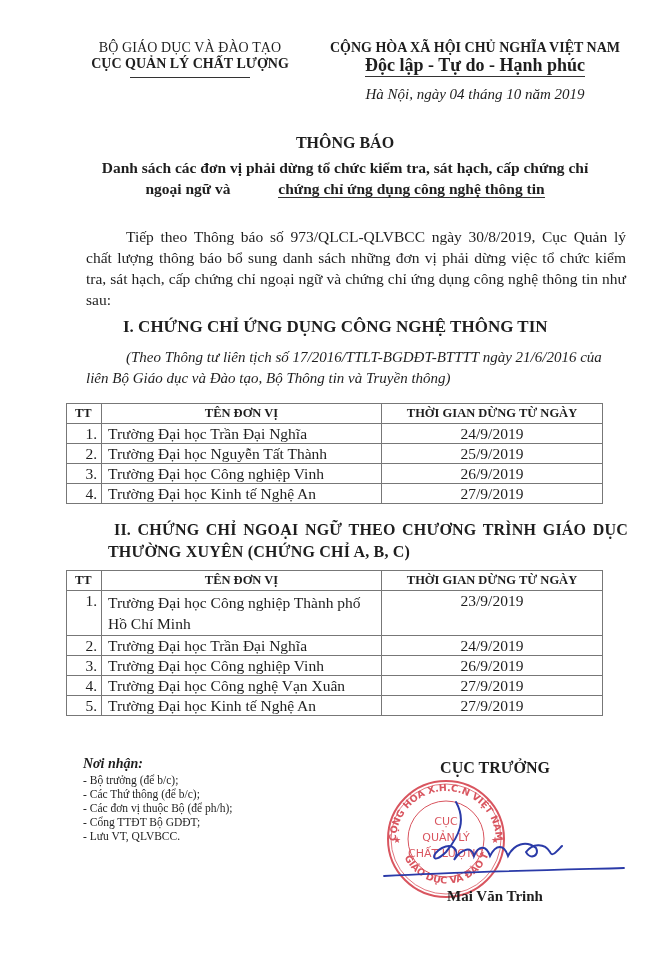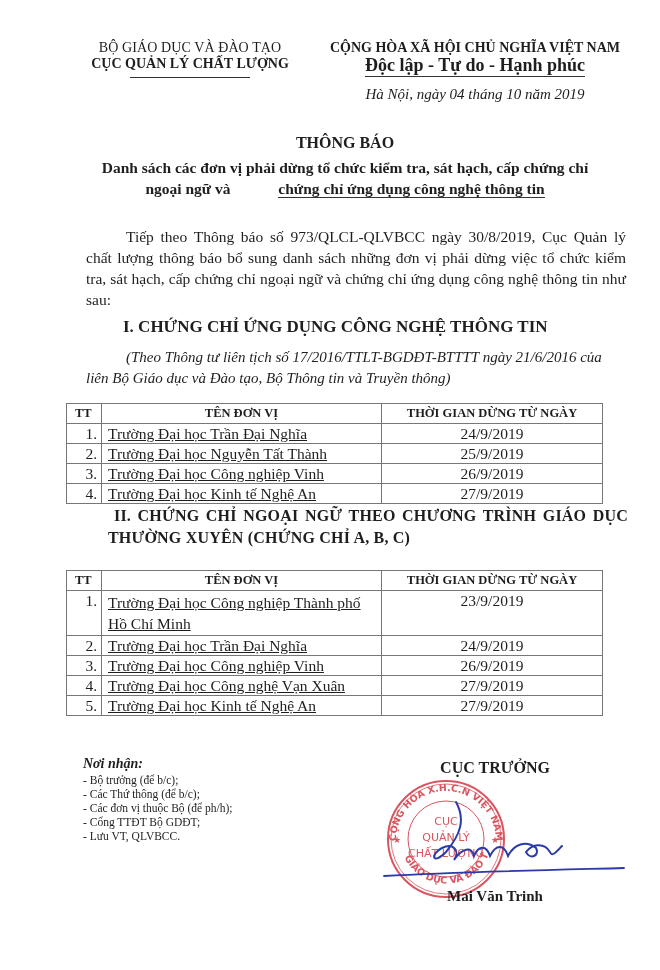--- a/index.html
+++ b/index.html
@@ -23,26 +23,26 @@
   .subtitle .ul { border-bottom: 1px solid #333; margin-left: 44px; }
   .intro { left: 86px; top: 226px; width: 540px; font-size: 15.5px; line-height: 21px; text-align: justify; text-indent: 40px; }
   .sec1 { left: 107px; top: 317px; font-size: 17px; font-weight: bold; margin-left: 16px; }
   .note { left: 86px; top: 347px; width: 540px; font-size: 15px; font-style: italic; line-height: 21px; text-indent: 40px; }
 
   table.grid { border-collapse: collapse; font-size: 15.5px; position: absolute; }
   table.grid td, table.grid th { border: 1px solid #777; padding: 0 0; height: 19px; line-height: 19px; }
   table.grid th { font-size: 12.5px; font-weight: bold; text-align: center; }
   table.grid th.tt { text-align: left; padding-left: 8px; }
   table.grid td.num { text-align: right; width: 30px; padding-right: 4px; }
-  table.grid td.name { width: 273px; padding-left: 6px; text-decoration: underline; }
+  table.grid td.name { width: 273px; padding-left: 6px; }
   table.grid td.date { text-align: center; width: 220px; vertical-align: top; }
   .t1 { left: 66px; top: 403px; }
   .t2 { left: 66px; top: 570px; }
 
-  .sec2 { left: 108px; top: 505px; width: 520px; font-size: 16px; font-weight: bold; line-height: 22px; text-align: justify; text-indent: 6px; letter-spacing: 0.2px; }
+  .sec2 { left: 108px; top: 519px; width: 520px; font-size: 16px; font-weight: bold; line-height: 22px; text-align: justify; text-indent: 6px; letter-spacing: 0.2px; }
 
   .recv { left: 83px; top: 755px; font-size: 11.5px; line-height: 14px; }
   .recv .lbl { font-weight: bold; font-style: italic; font-size: 14px; line-height: 18px; }
 
   .signer-title { left: 420px; top: 759px; width: 150px; text-align: center; font-size: 16px; font-weight: bold; }
   .signer-name { left: 420px; top: 888px; width: 150px; text-align: center; font-size: 15px; font-weight: bold; }
   .stamp { left: 376px; top: 775px; width: 140px; height: 125px; }
   .signature { left: 380px; top: 790px; width: 250px; height: 100px; }
 </style>
 </head>

